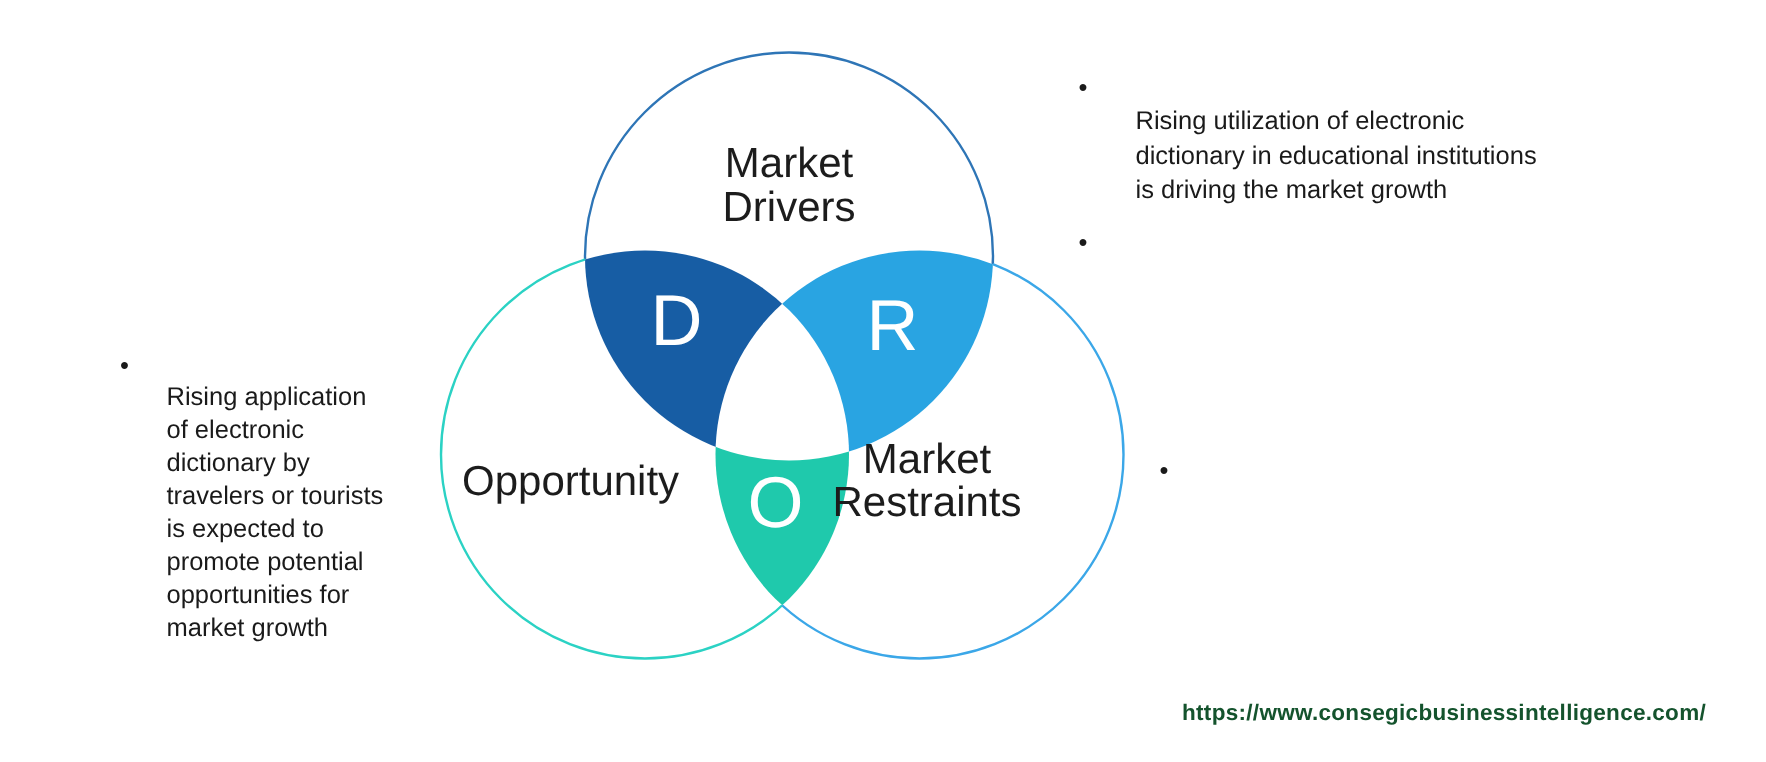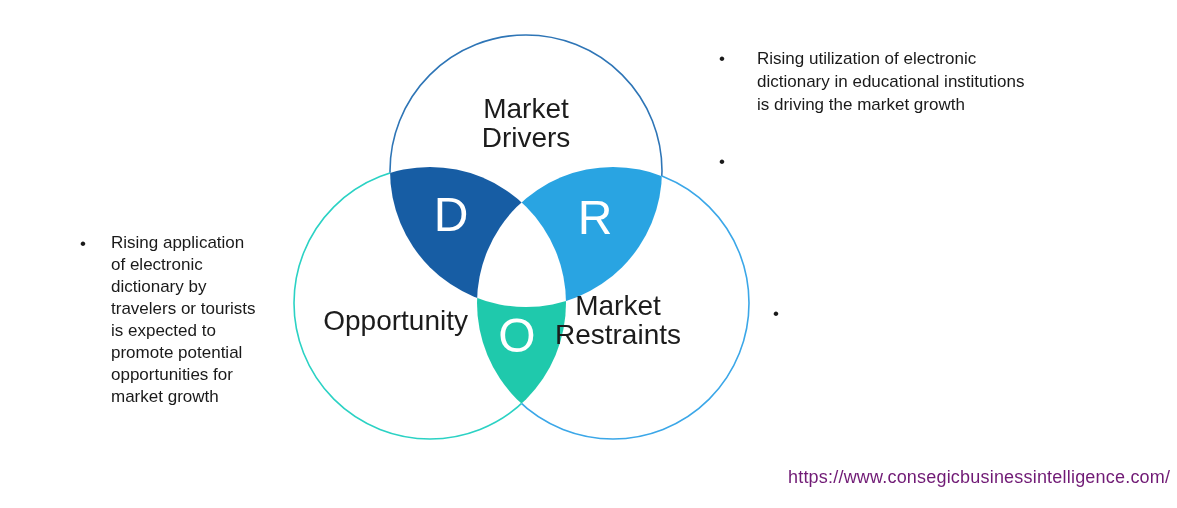--- a/index.html
+++ b/index.html
@@ -14,21 +14,21 @@
   }
   .venn-svg { position: absolute; left: 0; top: 0; }
 
   .vlabel {
     position: absolute;
     text-align: center;
     font-size: 28px;
     line-height: 29px;
     color: #1c1c1c;
   }
-  .vlabel.single { text-align: right; }
+  .vlabel.single { text-align: left; }
 
   .letter {
     position: absolute;
     transform: translate(-50%, -50%);
     color: #ffffff;
     font-size: 48px;
     font-weight: 400;
     line-height: 1;
   }
 
@@ -37,41 +37,42 @@
     display: flex;
     align-items: flex-start;
     font-size: 17px;
     color: #1a1a1a;
   }
   .note .dot {
     flex: 0 0 auto;
     font-size: 17px;
     line-height: 23px;
   }
-  .note .ntext { line-height: 23px; }
+  .note .ntext { line-height: 23px; margin-top: 22px; }
 
   .note-left .dot { width: 31px; }
   .note-left .ntext { width: 150px; line-height: 22px; }
 
   .note-r1 .dot { width: 38px; }
   .note-r1 .ntext { width: 268px; }
 
   .note-r2 .dot { width: 42px; }
   .note-r2 .ntext { width: 235px; }
 
   .note-r3 .dot { width: 30px; }
   .note-r3 .ntext { width: 220px; }
 
   .source-url {
     position: absolute;
     left: 788px;
     top: 467px;
-    font-size: 18px;
-    color: #701a75;
+    font-size: 15px;
+    color: #14532d;
     letter-spacing: 0.2px;
+    font-weight: bold;
   }
 </style>
 </head>
 <body>
 
 <div class="canvas">
 
   <svg class="venn-svg" width="1177" height="508" viewBox="0 0 1177 508">
     <defs>
       <clipPath id="clipT">

